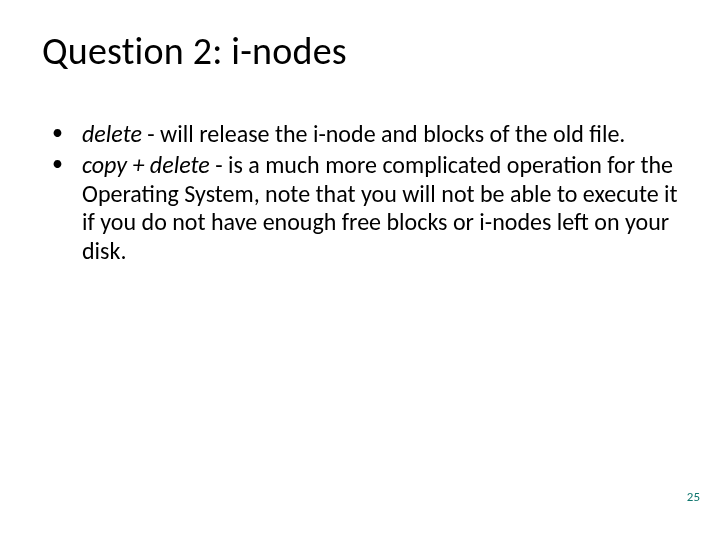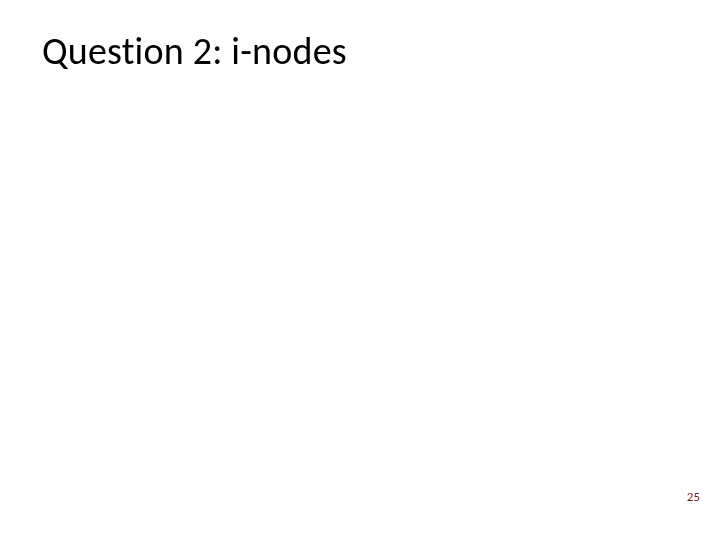--- a/index.html
+++ b/index.html
@@ -3,25 +3,31 @@
 <meta charset="utf-8">
 <style>
   * { margin: 0; padding: 0; box-sizing: border-box; }
   html, body { width: 720px; height: 540px; background: #fff; font-family: Calibri, "Segoe UI", Arial, sans-serif; color: #000; }
   .slide { width: 720px; height: 518px; position: relative; padding: 28px 42px 0 42px; }
   .title { font-size: 38px; font-weight: 400; letter-spacing: 0.2px; margin-bottom: 46px; }
   ul.bullets { list-style: none; padding-left: 4px; }
   ul.bullets > li { position: relative; padding-left: 36px; font-size: 24px; line-height: 1.2; margin-bottom: 2px; }
   ul.bullets > li::before { content: "•"; position: absolute; left: 6px; top: 0; font-size: 22px; }
   .term { font-style: italic; }
-  .pagenum { position: absolute; right: 20px; bottom: 14px; font-size: 13px; color: #7f1d1d; }
+  .pagenum { position: absolute; right: 20px; bottom: 14px; font-size: 13px; color: #0f766e; }
 </style>
 </head>
 <body>
 
 <div class="slide">
   <h1 class="title">Question 2: i-nodes</h1>
 
   <ul class="bullets">
+    <li>
+      <span class="term">delete</span><span> - will release the i-node and blocks of the old file.</span>
+    </li>
+    <li>
+      <span class="term">copy + delete</span><span> - is a much more complicated operation for the Operating System, note that you will not be able to execute it if you do not have enough free blocks or i-nodes left on your disk.</span>
+    </li>
   </ul>
 
   <div class="pagenum">25</div>
 </div>
 
 </body></html>

